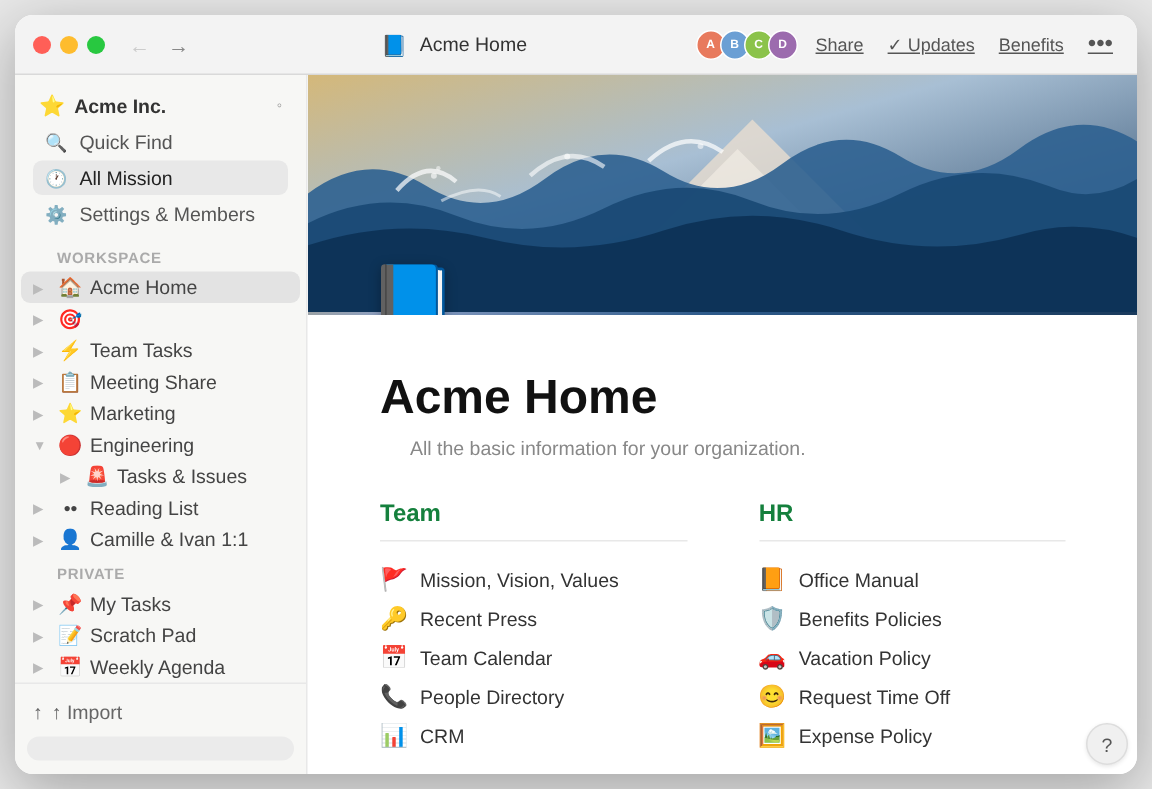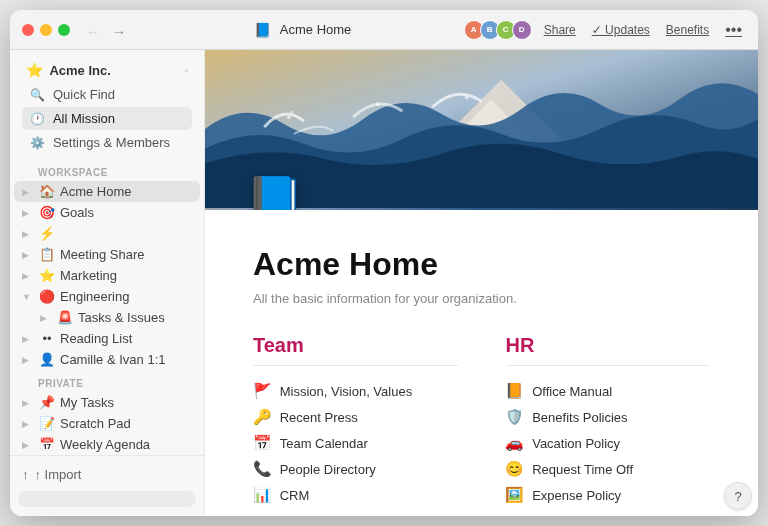--- a/index.html
+++ b/index.html
@@ -256,30 +256,31 @@
     .page-title {
       font-size: 32px;
       font-weight: 700;
       color: #111;
       margin-bottom: 8px;
     }
     .page-subtitle {
       font-size: 13px;
       color: #888;
       margin-bottom: 28px;
+      margin-left: 20px;
     }
     .columns-grid {
       display: grid;
       grid-template-columns: 1fr 1fr;
       gap: 0 48px;
     }
     .column-header {
-      font-size: 20px;
+      font-size: 16px;
       font-weight: 600;
-      color: #be185d;
+      color: #15803d;
       margin-bottom: 12px;
       padding-bottom: 8px;
       border-bottom: 1px solid #e8e8e8;
     }
     .col-divider {
       border-bottom: 1px solid #e8e8e8;
       margin-bottom: 12px;
       padding-bottom: 8px;
     }
     .list-item-link {
@@ -375,25 +376,25 @@
       <div class="section-header">WORKSPACE</div>
 
       <div class="sidebar-item active">
         <span class="sidebar-item-caret">▶</span>
         <span class="sidebar-item-emoji">🏠</span>
         <span class="sidebar-item-label">Acme Home</span>
       </div>
       <div class="sidebar-item">
         <span class="sidebar-item-caret">▶</span>
         <span class="sidebar-item-emoji">🎯</span>
-        <span class="sidebar-item-label">Goals</span>
       </div>
       <div class="sidebar-item">
         <span class="sidebar-item-caret">▶</span>
         <span class="sidebar-item-emoji">⚡</span>
+        <span class="sidebar-item-label">Team Tasks</span>
       </div>
       <div class="sidebar-item">
         <span class="sidebar-item-caret">▶</span>
         <span class="sidebar-item-emoji">📋</span>
         <span class="sidebar-item-label">Meeting Share</span>
       </div>
       <div class="sidebar-item">
         <span class="sidebar-item-caret">▶</span>
         <span class="sidebar-item-emoji">⭐</span>
         <span class="sidebar-item-label">Marketing</span>

